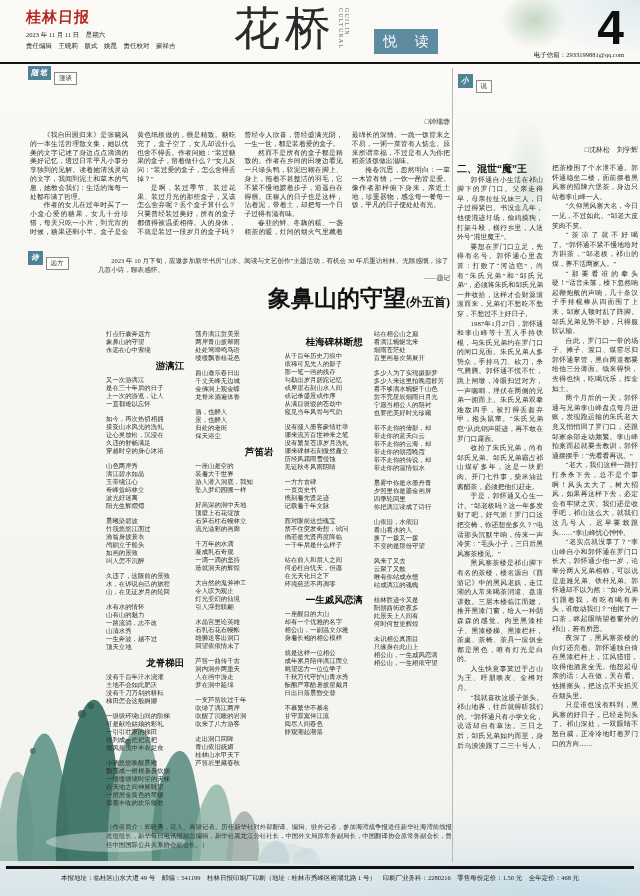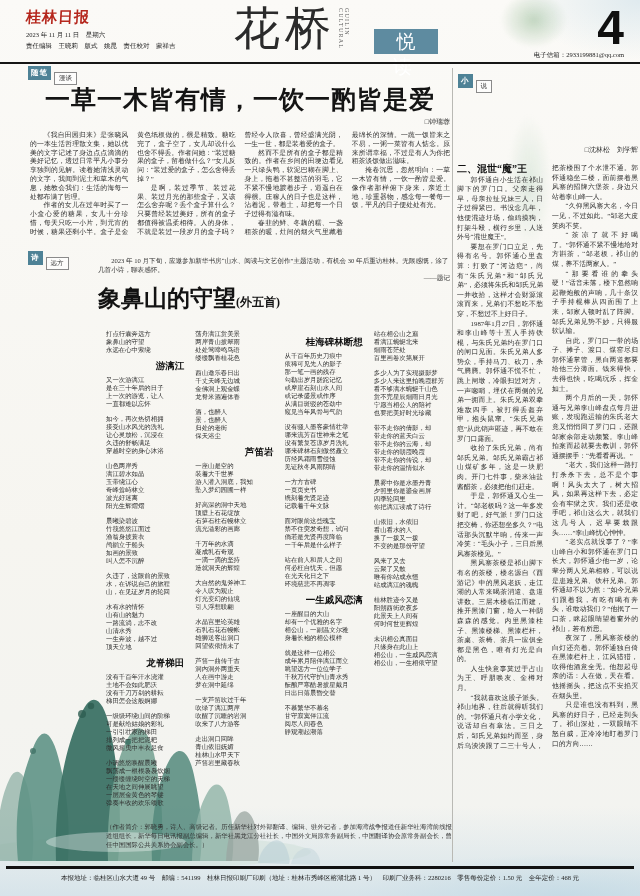--- a/index.html
+++ b/index.html
@@ -21,47 +21,47 @@
   
   .masthead{position:absolute;left:26px;top:8px;font-size:15px;font-weight:bold;color:#b5271d;
     letter-spacing:1px;transform:skewX(-3deg);z-index:2;}
   .date-line{position:absolute;left:26px;top:31px;font-size:6.5px;color:#222;z-index:2;}
   .staff-line{position:absolute;left:26px;top:42px;font-size:6.5px;color:#222;z-index:2;}
   .hh-cn{position:absolute;left:234px;top:-2px;font-size:46px;letter-spacing:5px;color:#2b2b2b;
     font-family:"Liberation Sans",sans-serif;font-weight:100;z-index:2;}
   .hh-en{position:absolute;left:338px;top:8px;writing-mode:vertical-rl;font-size:6px;
     letter-spacing:1.2px;color:#555;font-family:"Liberation Serif",serif;height:50px;z-index:2;}
   .yuedu{position:absolute;left:374px;top:29px;width:64px;height:25px;background:#5e8ba0;
-    color:#fff;font-size:19px;letter-spacing:7px;text-align:center;line-height:25px;
+    color:#fff;font-size:14px;letter-spacing:7px;text-align:center;line-height:25px;
     text-indent:7px;z-index:2;}
   .pagenum{position:absolute;right:16px;top:0px;font-size:48px;font-weight:900;
     font-family:"Liberation Sans",sans-serif;color:#101010;z-index:2;}
   .email{position:absolute;right:16px;top:51px;font-size:6.5px;color:#222;z-index:2;}
   .header-rule{position:absolute;left:0;right:0;top:62px;height:2px;background:#161616;z-index:2;}
   
   .tag-row{position:absolute;display:flex;align-items:flex-start;z-index:3;}
   .tag-main{background:#4e8296;color:#fff;font-size:7.5px;font-weight:bold;padding:2px 3px;
-    font-family:"Liberation Sans",sans-serif;letter-spacing:1px;}
+    font-family:"Liberation Sans",sans-serif;letter-spacing:1px;font-style:italic;}
   .tag-sub{border:1px solid #8a8a8a;color:#333;font-size:6.5px;padding:1px 4px;margin-left:3px;
     margin-top:6px;background:rgba(255,255,255,.65);font-family:"Liberation Sans",sans-serif;}
   
   .essay-head{position:absolute;left:30px;top:83px;width:420px;text-align:center;font-size:25px;
     font-weight:900;letter-spacing:1px;color:#141414;z-index:2;}
   .byline{position:absolute;text-align:right;font-size:7px;color:#333;z-index:2;}
   .essay-byline{left:30px;top:117px;width:420px;}
   .essay-body{position:absolute;left:30px;top:131px;width:420px;height:115px;column-count:4;
     column-gap:9px;font-size:6.8px;line-height:8.8px;text-align:justify;color:#2e2e2e;
     overflow:hidden;z-index:2;}
   .essay-body p,.n-body p{margin:0;text-indent:2em;}
   
   .epigraph{position:absolute;left:98px;top:256px;width:352px;font-size:6.6px;line-height:9px;
     color:#333;text-indent:2em;z-index:2;}
   .epigraph-sig{position:absolute;left:98px;top:274px;width:352px;text-align:right;font-size:6.6px;
     color:#333;z-index:2;}
-  .p-title{position:absolute;left:98px;top:283px;width:352px;text-align:left;font-size:23px;
+  .p-title{position:absolute;left:98px;top:283px;width:352px;text-align:right;font-size:23px;
     font-weight:900;color:#131313;z-index:2;}
   .p-title .suffix{font-size:12px;font-weight:700;}
   .p-byline{left:98px;top:315px;width:352px;}
   .p-cols{position:absolute;left:106px;top:330px;width:346px;height:488px;display:flex;gap:11px;
     overflow:hidden;z-index:2;}
   .p-col{flex:1;font-size:6.4px;line-height:8px;color:#2e2e2e;}
   .poem-title{font-weight:bold;font-size:9.5px;text-align:right;margin:8px 0 6px;color:#111;}
   .stanza{margin-bottom:7px;}
   .poem-line{white-space:nowrap;overflow:hidden;}
   .p-bio{position:absolute;left:106px;top:823px;width:346px;font-size:6.4px;line-height:8.8px;
@@ -115,21 +115,20 @@
   <div class="hh-en">GUILIN CULTURAL</div>
   <div class="yuedu">悦 读</div>
   <div class="pagenum">4</div>
   <div class="email">电子信箱：2933199881@qq.com</div>
   <div class="header-rule"></div>
 
   <div class="tag-row" style="left:28px;top:66px;">
     <span class="tag-main">随笔</span>
     <span class="tag-sub">漫谈</span>
   </div>
-  <div class="essay-head">一草一木皆有情，一饮一酌皆是爱</div>
   <div class="byline essay-byline">□钟瑞蓉</div>
   <div class="essay-body">
       <p>《我自田园归来》是张晓风的一本生活哲理散文集，她以优美的文字记述了身边点点滴滴的美好记忆，透过日常平凡小事分享独到的见解。读着她清浅灵动的文字，我闻到泥土和草木的气息，她教会我们：生活的海每一处都布满了哲理。</p>
       <p>作者的女儿在过年时买了一小盒心爱的糖果，女儿十分珍惜，每天只吃一小片，到元宵的时候，糖果还剩小半。盒子是金黄色纸板做的，很是精致。糖吃完了，盒子空了，女儿却说什么也舍不得丢。作者问她：“装过糖果的盒子，留着做什么？”女儿反问：“装过爱的盒子，怎么舍得丢掉？”</p>
       <p>是啊，装过季节、装过花果、装过月光的那些盒子，又该怎么舍弃呢？丢个盒子算什么？只要曾经装过美好，所有的盒子都值得被温柔相待。人的身体，不就是装过一段岁月的盒子吗？曾经令人欣喜，曾经盛满光阴，一生一世，都是装着爱的盒子。</p>
       <p>然而不是所有的盒子都是精致的。作者在乡间的田埂边看见一只绿头鸭，软泥巴糊在脚上、身上，拖着不甚整洁的羽毛，它不紧不慢地踱着步子，逍遥自在得很。庄稼人的日子也是这样，沾着泥，带着土，却把每一个日子过得有滋有味。</p>
       <p>春韭的鲜、冬藕的糯、一盏粗茶的暖，灶间的烟火气里藏着最绵长的深情。一蔬一饭皆来之不易，一粥一菜皆有人惦念。原来所谓幸福，不过是有人为你把粗茶淡饭做出滋味。</p>
       <p>掩卷沉思，忽然明白：一草一木皆有情，一饮一酌皆是爱。像作者那样俯下身来，亲近土地，珍重器物，感念每一餐每一饭，平凡的日子便处处有光。</p>
     </div>
 

